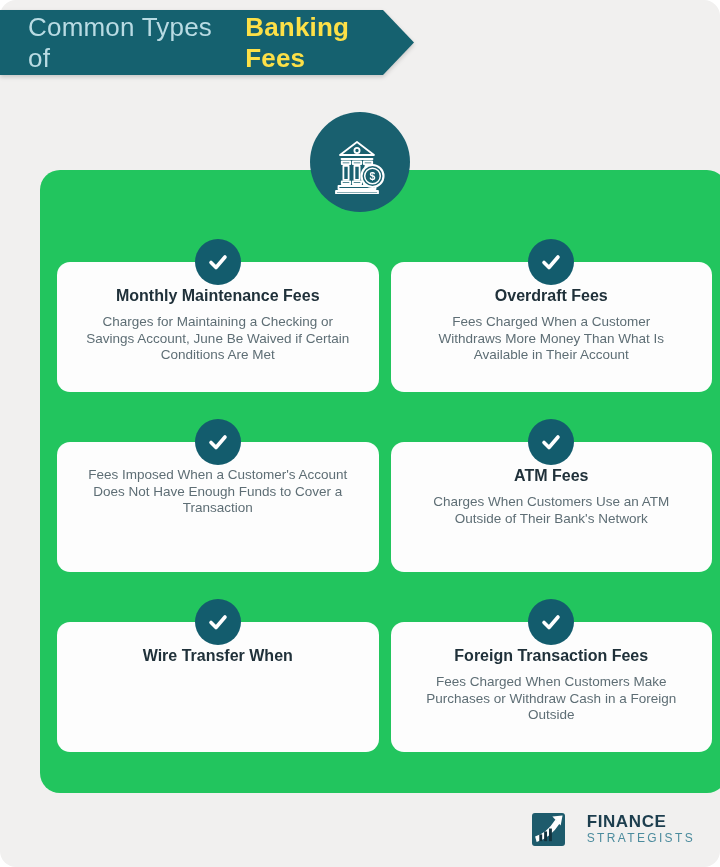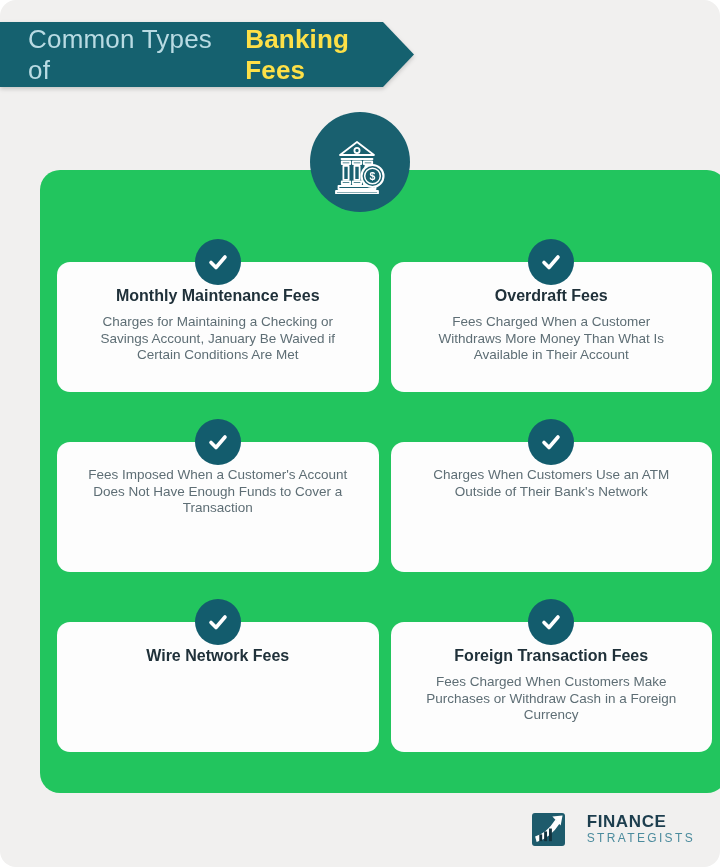--- a/index.html
+++ b/index.html
@@ -6,21 +6,21 @@
   body{width:720px;height:867px;position:relative;overflow:hidden;
        font-family:"Liberation Sans", sans-serif;-webkit-font-smoothing:antialiased;}
 
   .poster{position:absolute;inset:0;background:#f1f0ef;border-radius:16px;}
 
   
   .banner-wrap{position:absolute;top:10px;left:0;filter:drop-shadow(0 2px 2px rgba(0,0,0,.18));}
   .banner{width:414px;height:65px;background:#15616f;
           clip-path:polygon(0 0,383px 0,414px 50%,383px 100%,0 100%);
           display:flex;align-items:center;box-sizing:border-box;padding-left:28px;
-          font-size:26px;color:#b9dbe3;letter-spacing:.2px;margin-top:12px;}
+          font-size:26px;color:#b9dbe3;letter-spacing:.2px;}
   .banner .bold{color:#fde047;font-weight:700;margin-left:7px;}
 
   
   .bank-badge{position:absolute;top:112px;left:310px;width:100px;height:100px;border-radius:50%;
               background:#19606f;display:flex;align-items:center;justify-content:center;z-index:3;}
 
   
   .panel{position:absolute;top:170px;left:40px;width:687px;height:623px;background:#22c55e;
          border-radius:20px;box-sizing:border-box;padding:92px 15px 0 17px;
          display:grid;grid-template-columns:1fr 1fr;grid-template-rows:repeat(3,130px);
@@ -53,21 +53,21 @@
 
   <div class="panel">
 
     <div class="card">
       <div class="check">
         <svg width="24" height="24" viewBox="0 0 24 24">
             <path d="M5 12.5 L10 17.5 L19 7" stroke="#fff" stroke-width="3.6" fill="none" stroke-linecap="round" stroke-linejoin="round"></path>
           </svg>
       </div>
       <h3>Monthly Maintenance Fees</h3>
-      <p>Charges for Maintaining a Checking or Savings Account, January Be Waived if Certain Conditions Are Met</p>
+      <p>Charges for Maintaining a Checking or Savings Account, June Be Waived if Certain Conditions Are Met</p>
     </div>
 
     <div class="card">
       <div class="check">
         <svg width="24" height="24" viewBox="0 0 24 24">
             <path d="M5 12.5 L10 17.5 L19 7" stroke="#fff" stroke-width="3.6" fill="none" stroke-linecap="round" stroke-linejoin="round"></path>
           </svg>
       </div>
       <h3>Overdraft Fees</h3>
       <p>Fees Charged When a Customer Withdraws More Money Than What Is Available in Their Account</p>
@@ -81,40 +81,41 @@
       </div>
       <p>Fees Imposed When a Customer's Account Does Not Have Enough Funds to Cover a Transaction</p>
     </div>
 
     <div class="card">
       <div class="check">
         <svg width="24" height="24" viewBox="0 0 24 24">
             <path d="M5 12.5 L10 17.5 L19 7" stroke="#fff" stroke-width="3.6" fill="none" stroke-linecap="round" stroke-linejoin="round"></path>
           </svg>
       </div>
+      <h3>ATM Fees</h3>
       <p>Charges When Customers Use an ATM Outside of Their Bank's Network</p>
     </div>
 
     <div class="card">
       <div class="check">
         <svg width="24" height="24" viewBox="0 0 24 24">
             <path d="M5 12.5 L10 17.5 L19 7" stroke="#fff" stroke-width="3.6" fill="none" stroke-linecap="round" stroke-linejoin="round"></path>
           </svg>
       </div>
-      <h3>Wire Network Fees</h3>
+      <h3>Wire Transfer When</h3>
     </div>
 
     <div class="card">
       <div class="check">
         <svg width="24" height="24" viewBox="0 0 24 24">
             <path d="M5 12.5 L10 17.5 L19 7" stroke="#fff" stroke-width="3.6" fill="none" stroke-linecap="round" stroke-linejoin="round"></path>
           </svg>
       </div>
       <h3>Foreign Transaction Fees</h3>
-      <p>Fees Charged When Customers Make Purchases or Withdraw Cash in a Foreign Currency</p>
+      <p>Fees Charged When Customers Make Purchases or Withdraw Cash in a Foreign Outside</p>
     </div>
 
   </div>
 
   <div class="bank-badge">
     <svg width="64" height="64" viewBox="0 0 64 64">
       <g stroke="#ffffff" stroke-width="1.8" fill="none" stroke-linejoin="round" stroke-linecap="round">
         <path d="M12 25 L29 12 L46 25 Z"></path>
         <circle cx="29" cy="20.5" r="2.6"></circle>
         <path d="M13.5 29 H44.5"></path>

